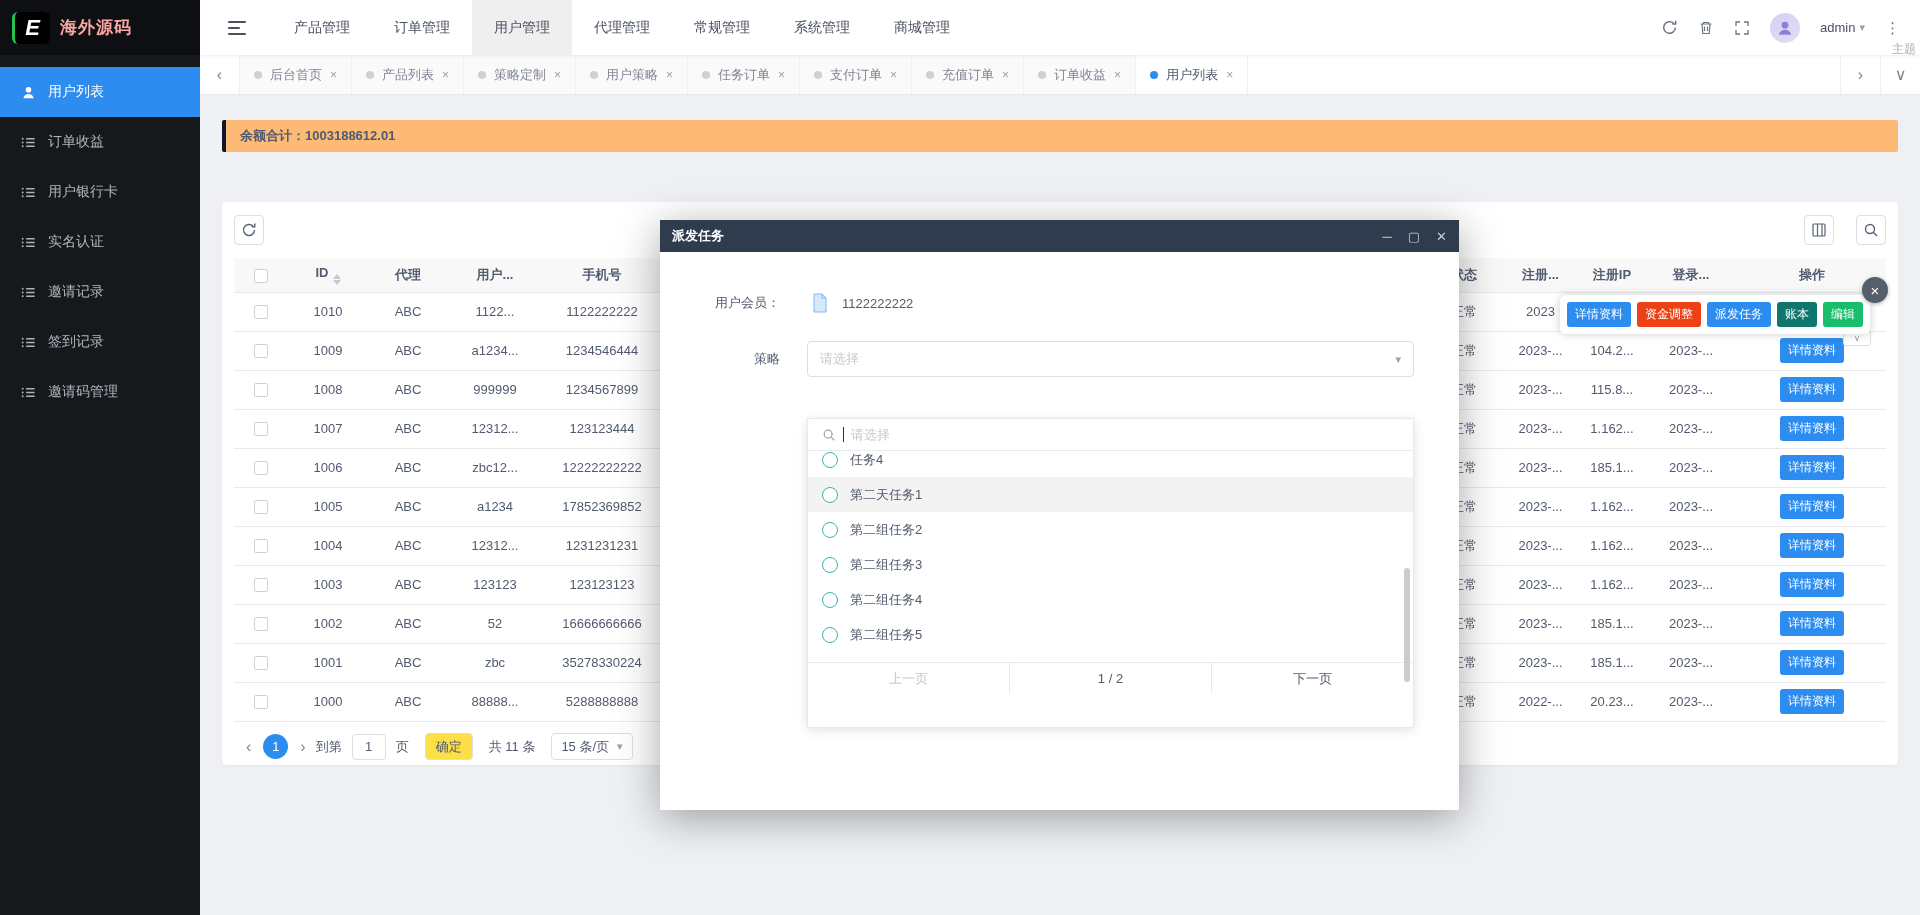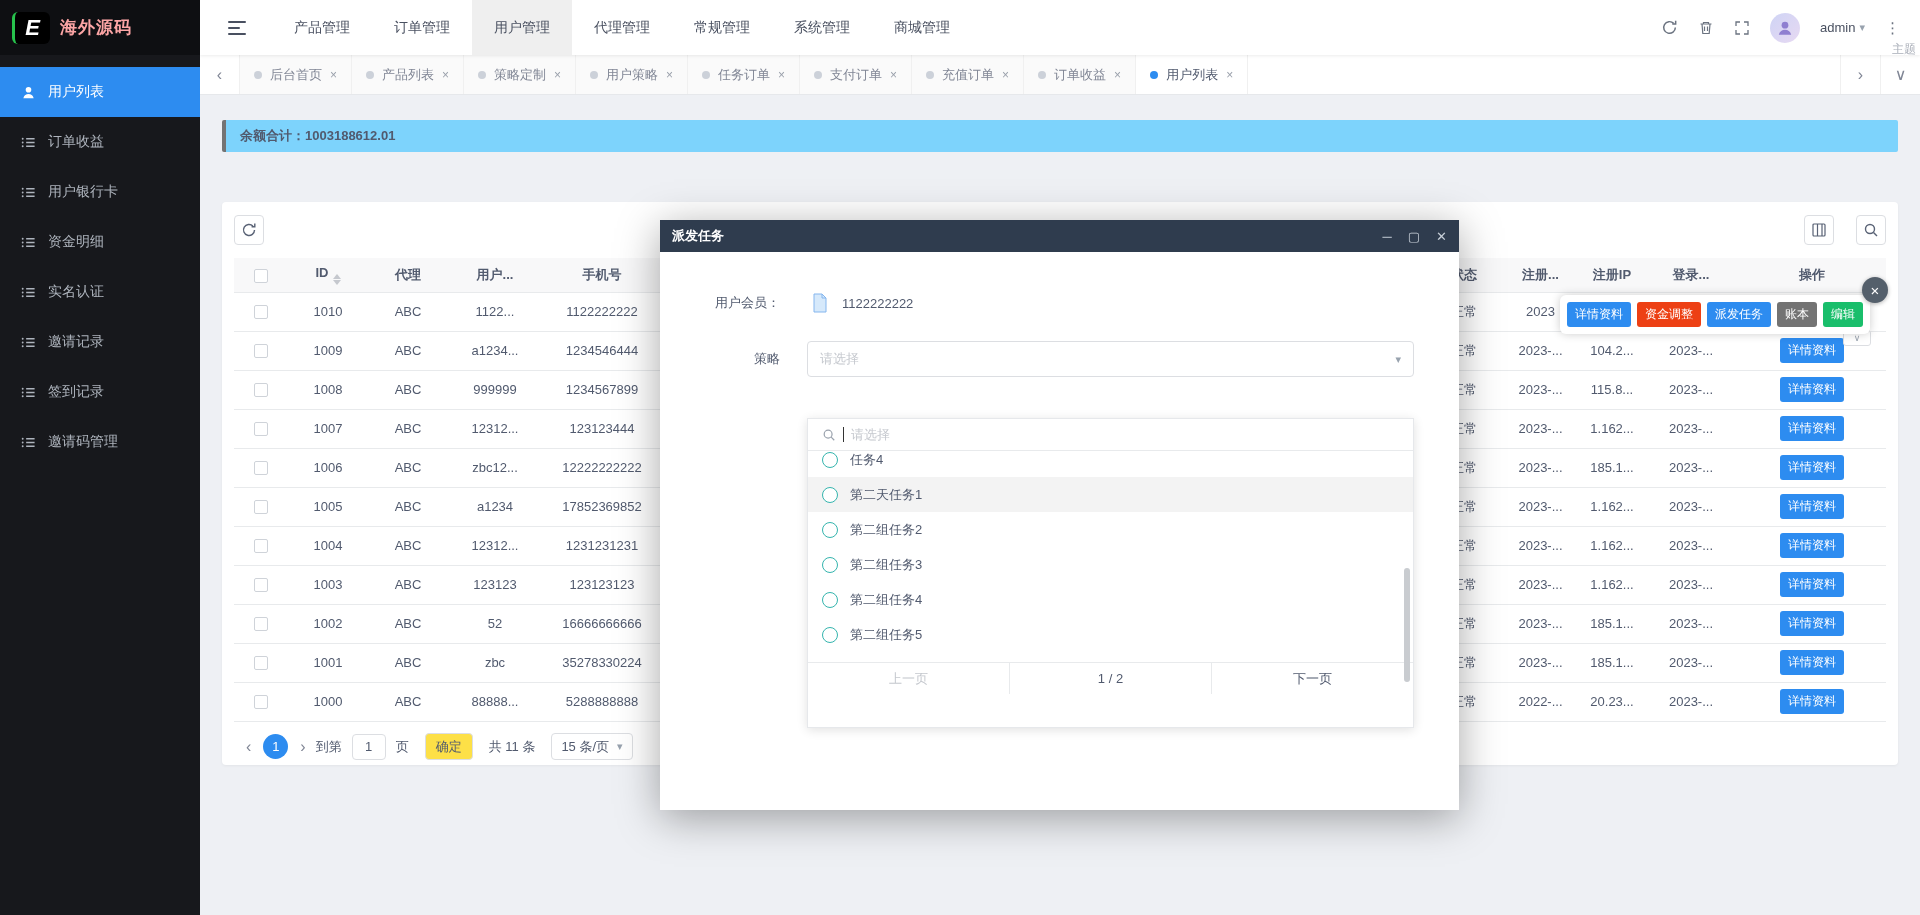--- a/index.html
+++ b/index.html
@@ -36,21 +36,21 @@
   .tab-arrow.right { border-right:none; border-left:1px solid #f0f0f0; }
   .tabs { display:flex; flex:1; overflow:hidden; }
   .tab { display:flex; align-items:center; gap:8px; padding:0 14px; border-right:1px solid #f0f0f0; font-size:13px; color:#808695; background:#fafafa; cursor:pointer; white-space:nowrap; }
   .tab.active { background:#fff; color:#515a6e; }
   .tab-dot { width:8px; height:8px; border-radius:50%; background:#ccd1d9; }
   .tab.active .tab-dot { background:#2d8cf0; }
   .tab-close { font-size:12px; color:#9aa0ab; }
 
   
   .content { padding:25px 22px 0 22px; }
-  .alert { height:32px; background:#7dd3fc; border-left:4px solid #737373; border-radius:2px; display:flex; align-items:center; padding:0 14px; font-size:13px; font-weight:600; color:#515a6e; margin-bottom:50px; }
+  .alert { height:32px; background:#fdba74; border-left:4px solid #0f172a; border-radius:2px; display:flex; align-items:center; padding:0 14px; font-size:13px; font-weight:600; color:#515a6e; margin-bottom:50px; }
   .card { background:#fff; border-radius:4px; height:563px; padding:12px; box-shadow:0 1px 3px rgba(0,0,0,.05); position:relative; }
   .card-toolbar { display:flex; justify-content:space-between; align-items:center; height:32px; margin-bottom:12px; }
   .tool-btn { width:30px; height:30px; border:1px solid #dcdee2; border-radius:4px; display:inline-flex; align-items:center; justify-content:center; color:#596275; background:#fff; cursor:pointer; }
   .tool-group { display:flex; gap:22px; }
 
   table { width:1652px; border-collapse:collapse; table-layout:fixed; font-size:13px; color:#515a6e; }
   thead th { height:34px; background:#f8f8f9; font-weight:bold; border-bottom:1px solid #e8eaec; text-align:center; white-space:nowrap; overflow:hidden; }
   tbody td { height:39px; border-bottom:1px solid #e8eaec; text-align:center; white-space:nowrap; overflow:hidden; padding:0 4px; }
   .cbx { display:inline-block; width:14px; height:14px; border:1px solid #cfd3d9; border-radius:2px; background:#fff; vertical-align:middle; cursor:pointer; }
   .sort { display:inline-flex; flex-direction:column; margin-left:4px; vertical-align:-2px; gap:1px; }
@@ -130,29 +130,20 @@
         <span>订单收益</span>
       </div>
       <div class="side-item">
         <span class="s-icon">
           <svg viewBox="0 0 16 16" width="15" height="15" fill="none" stroke="currentColor" stroke-width="1.4">
             <path d="M5.5 4h9M5.5 8h9M5.5 12h9"></path>
             <path d="M1.8 4h.01M1.8 8h.01M1.8 12h.01" stroke-linecap="round" stroke-width="2"></path>
           </svg>
         </span>
         <span>用户银行卡</span>
-      </div>
-      <div class="side-item">
-        <span class="s-icon">
-          <svg viewBox="0 0 16 16" width="15" height="15" fill="none" stroke="currentColor" stroke-width="1.4">
-            <path d="M5.5 4h9M5.5 8h9M5.5 12h9"></path>
-            <path d="M1.8 4h.01M1.8 8h.01M1.8 12h.01" stroke-linecap="round" stroke-width="2"></path>
-          </svg>
-        </span>
-        <span>资金明细</span>
       </div>
       <div class="side-item">
         <span class="s-icon">
           <svg viewBox="0 0 16 16" width="15" height="15" fill="none" stroke="currentColor" stroke-width="1.4">
             <path d="M5.5 4h9M5.5 8h9M5.5 12h9"></path>
             <path d="M1.8 4h.01M1.8 8h.01M1.8 12h.01" stroke-linecap="round" stroke-width="2"></path>
           </svg>
         </span>
         <span>实名认证</span>
       </div>
@@ -513,21 +504,21 @@
         </span>
       </div>
     </div>
   </div>
 </div>
 
 <div class="row-popup" id="row-actions">
     <button class="act-btn" style="background: rgb(45, 140, 240);">详情资料</button>
     <button class="act-btn" style="background: rgb(237, 64, 20);">资金调整</button>
     <button class="act-btn" style="background: rgb(45, 140, 240);">派发任务</button>
-    <button class="act-btn" style="background: #737373; font-family: Liberation Mono, monospace;">账本</button>
+    <button class="act-btn" style="background: #0f766e; font-family: Liberation Mono, monospace;">账本</button>
     <button class="act-btn" style="background: rgb(25, 190, 107);">编辑</button>
   </div>
 <div class="popup-caret">∨</div>
 <div class="popup-close">×</div>
 
 <div class="modal">
   <div class="modal-header">
     <span>派发任务</span>
     <div class="modal-controls">
       <span>─</span>

